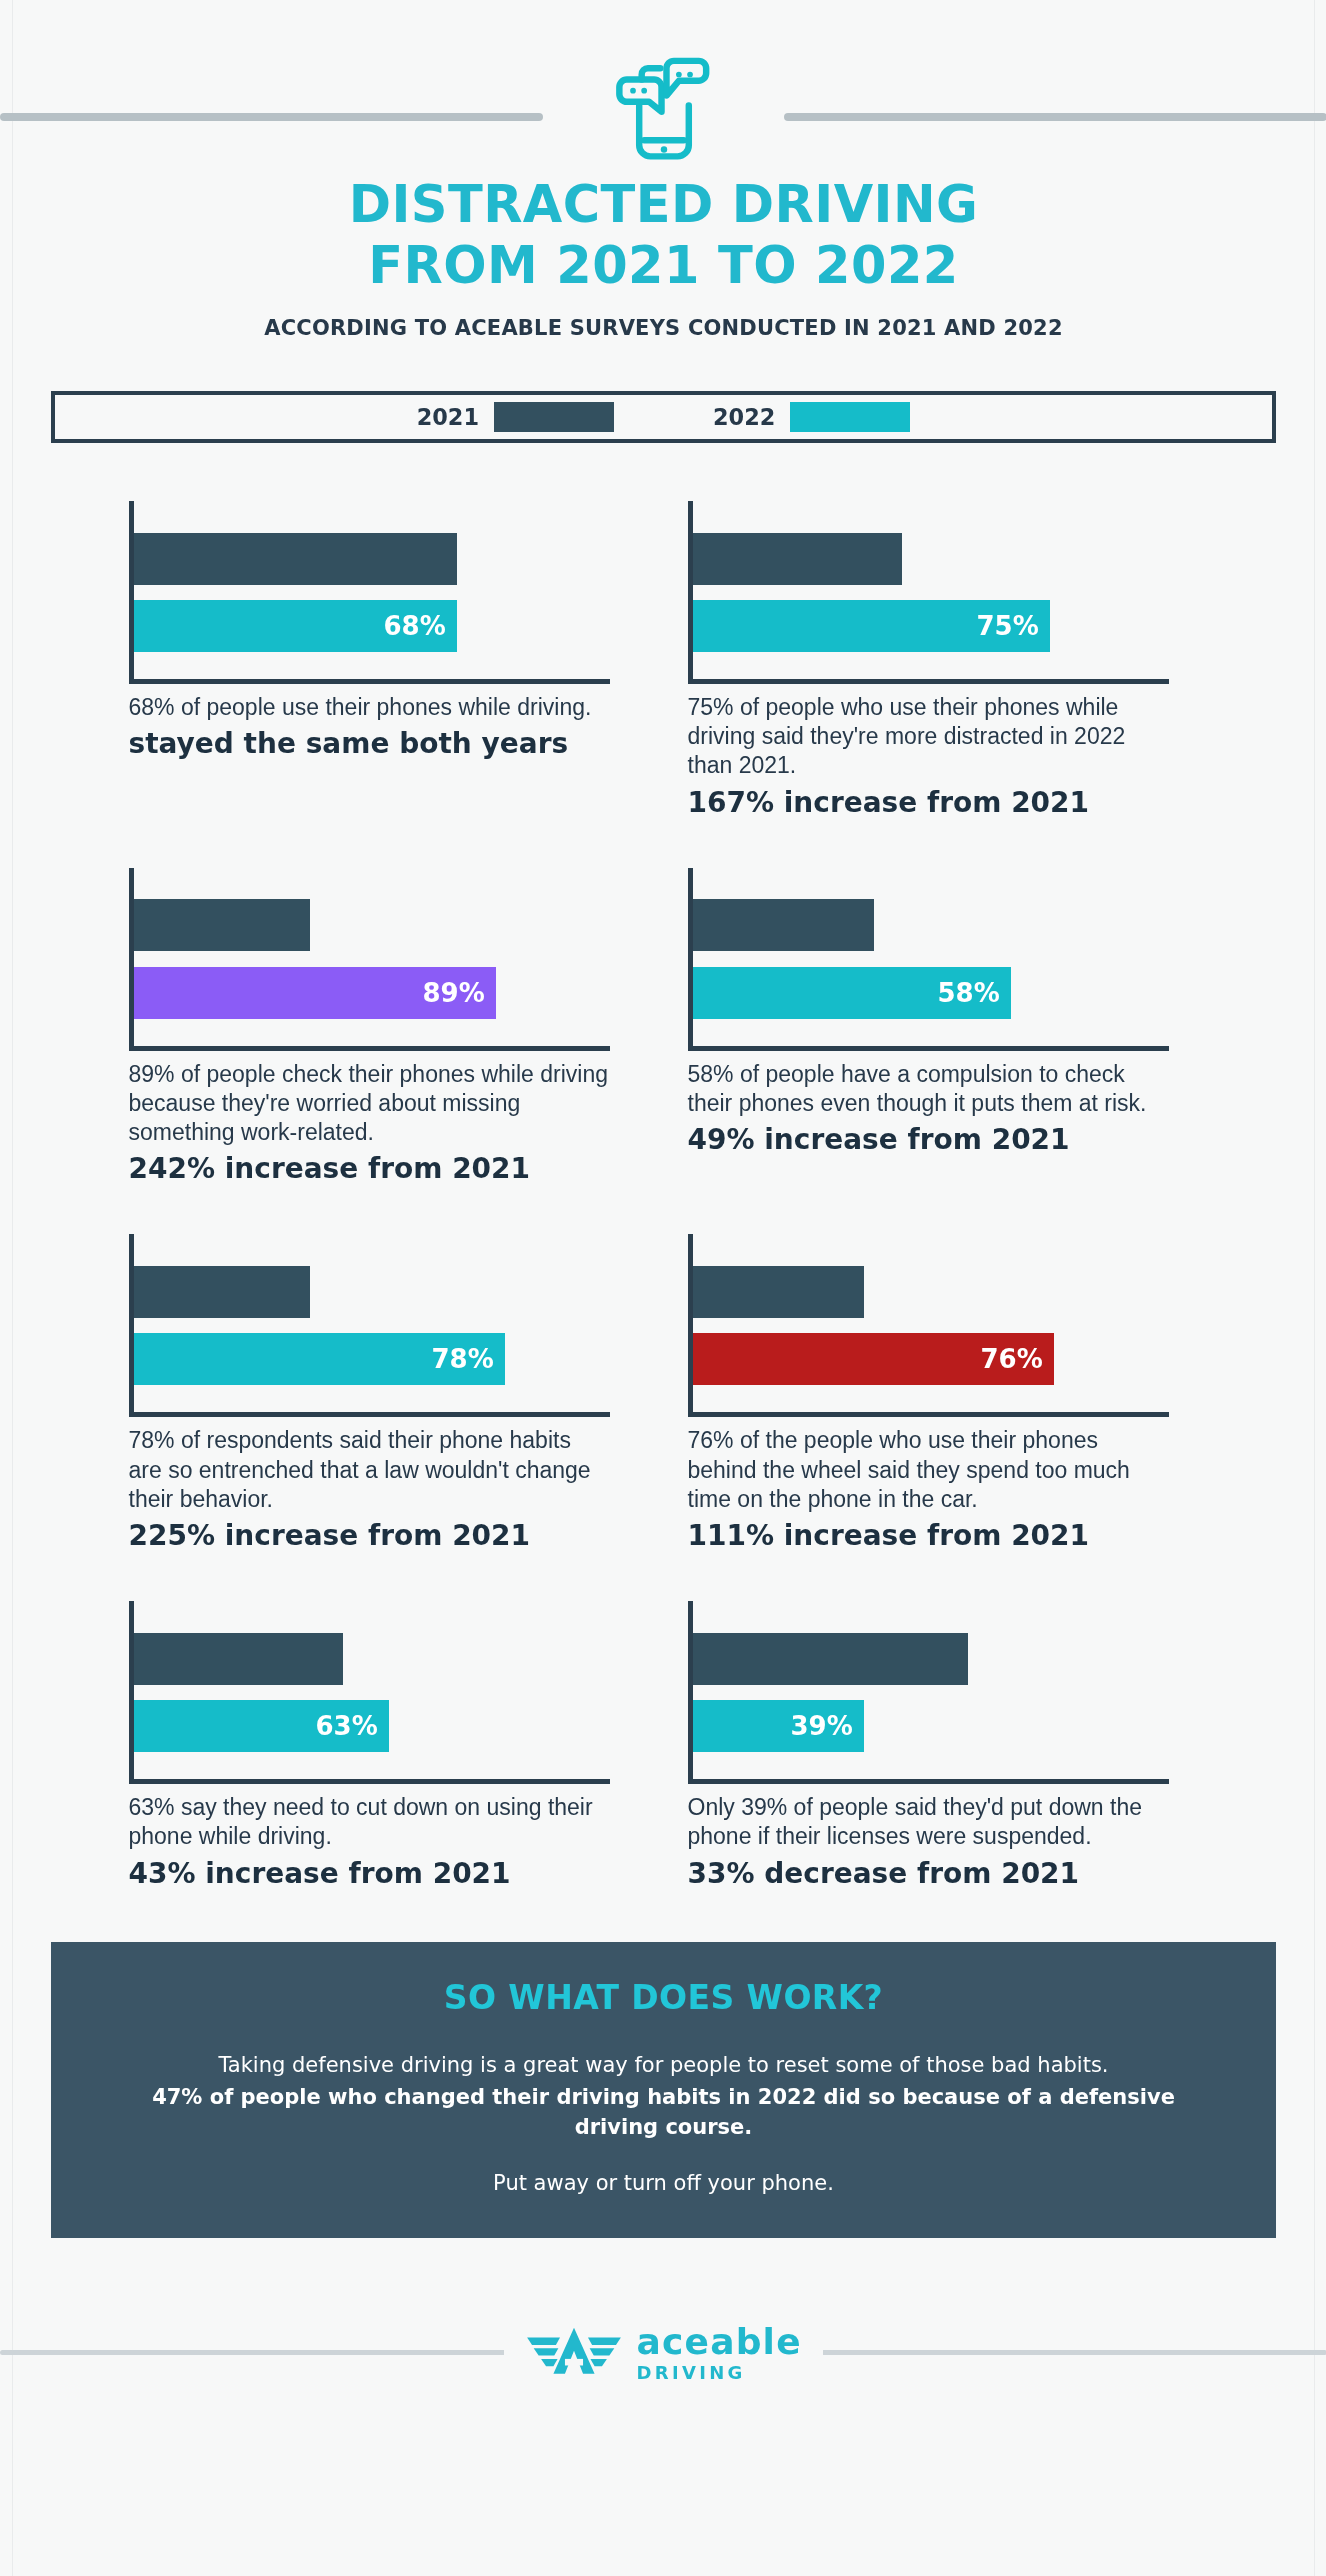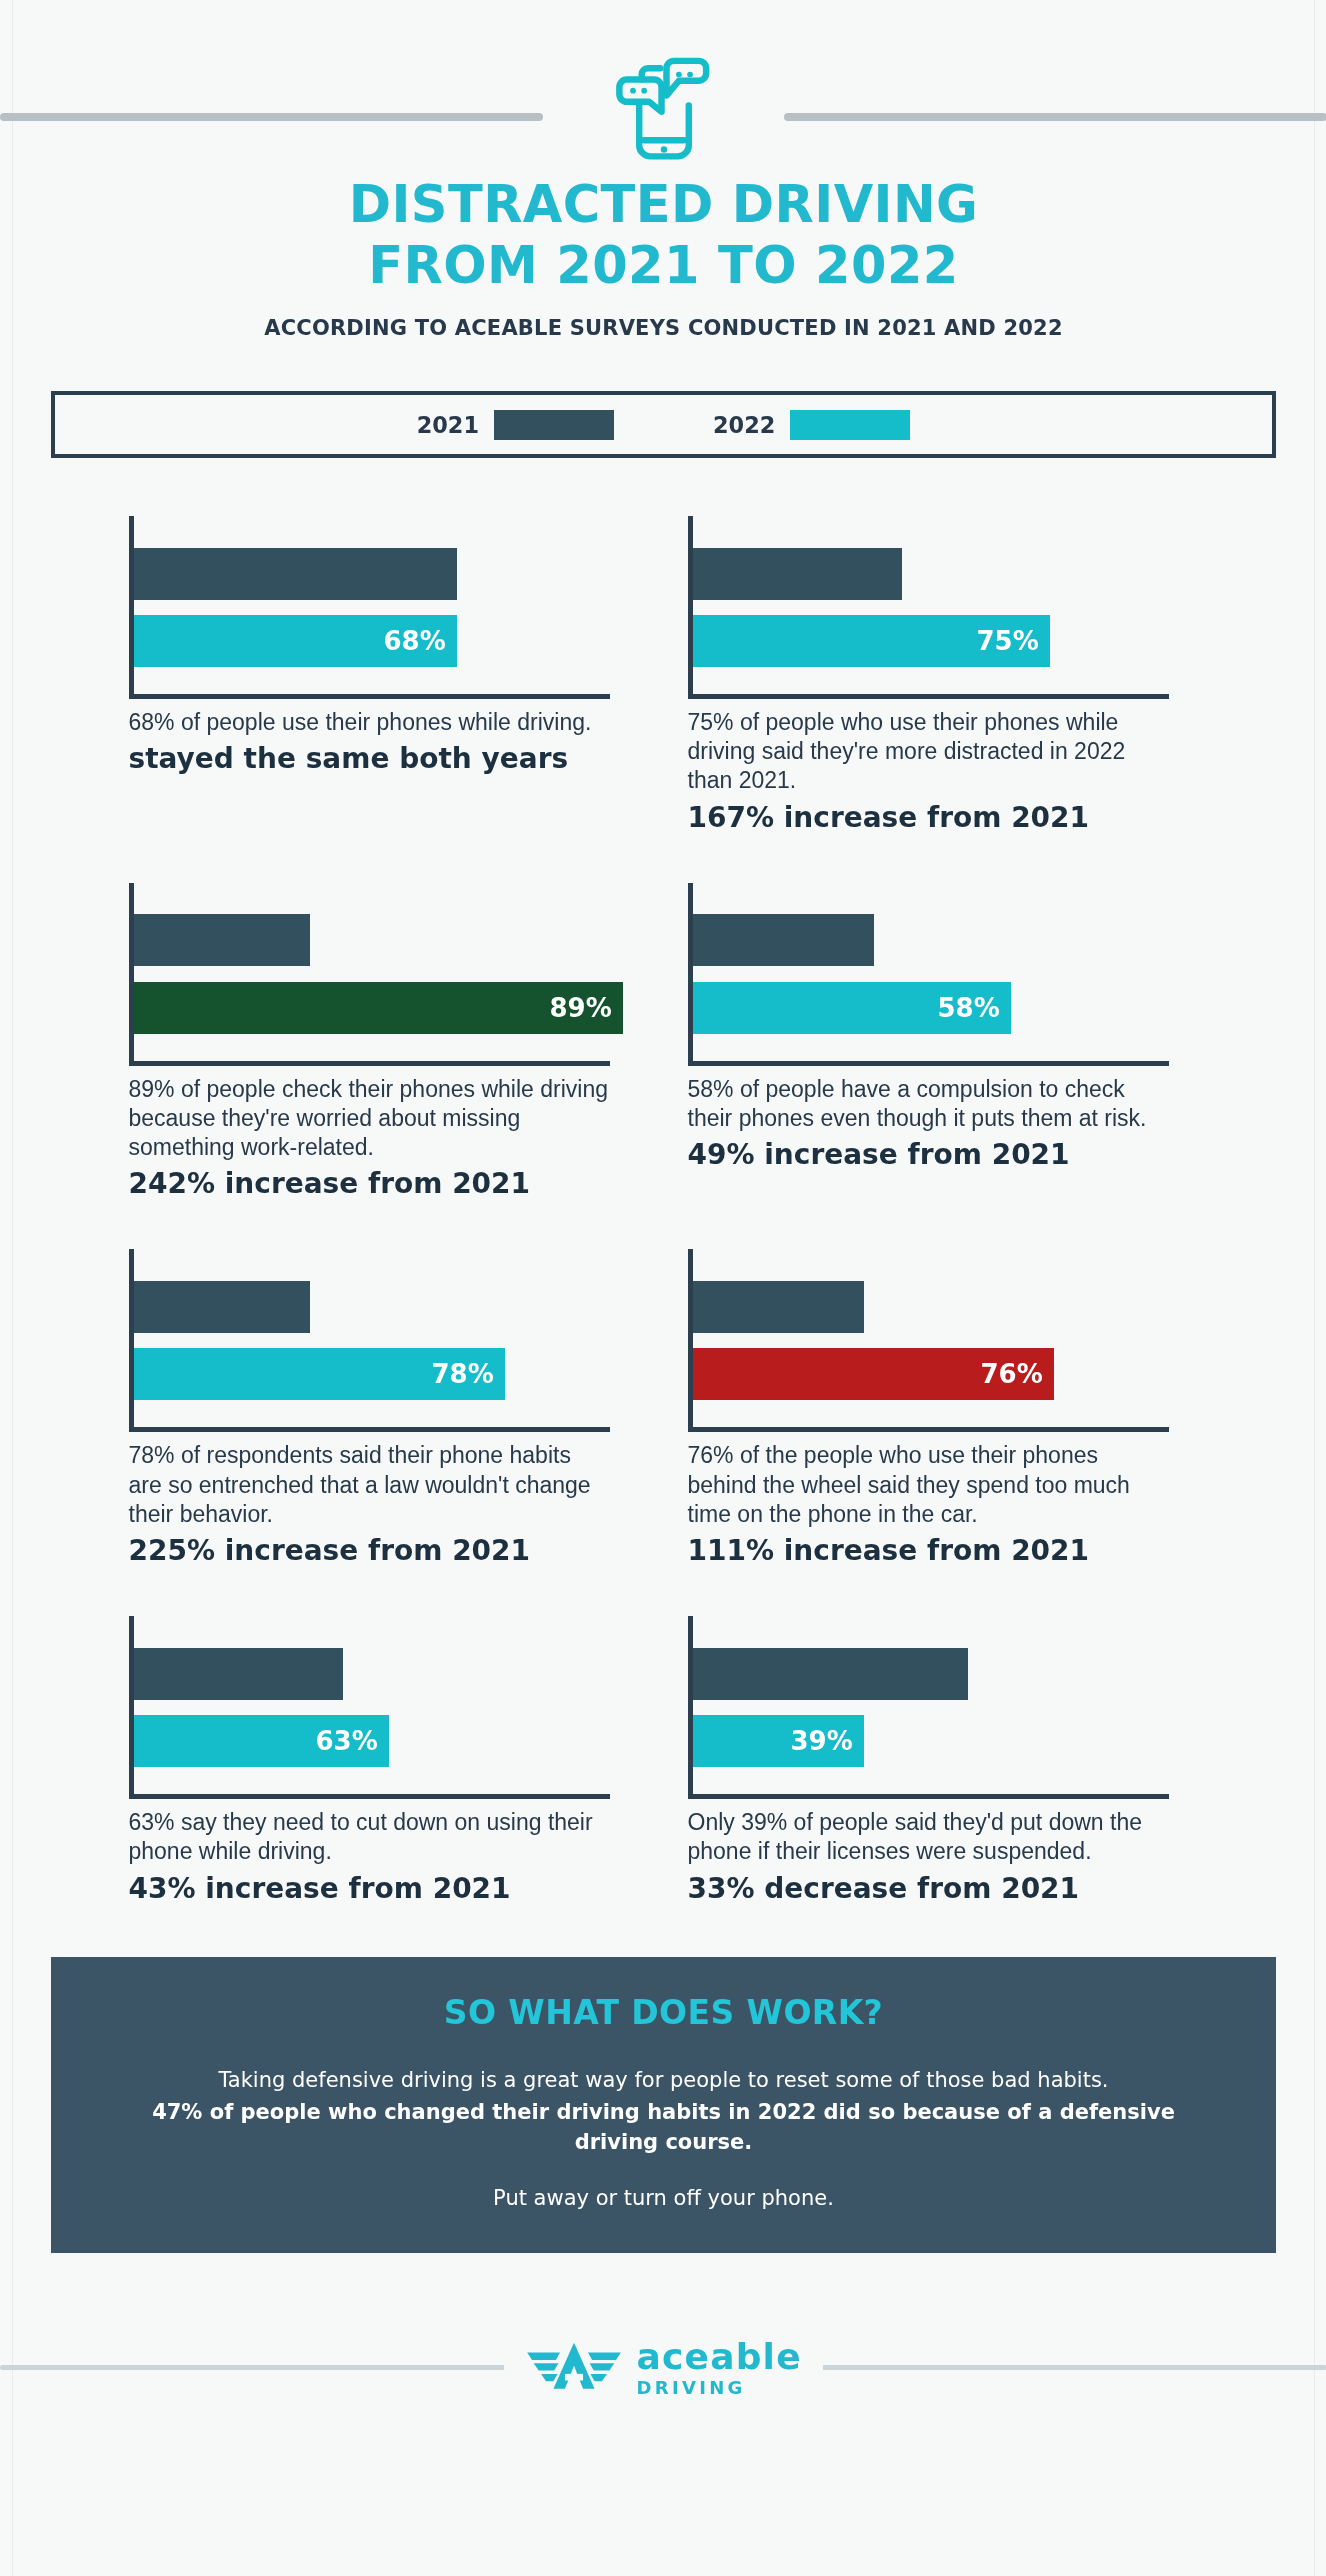--- a/index.html
+++ b/index.html
@@ -62,21 +62,21 @@
     font-size:21px;
     letter-spacing:0.2px;
     color:#27394a;
     text-transform:uppercase;
   }
 
   
   .legend-box {
     margin:51px auto 0;
     width:1225px;
-    height:67px;
+    height:52px;
     border:4.1px solid #2b3f4e;
     background:#f7f8f8;
     display:flex;
     align-items:center;
     justify-content:center;
     gap:99px;
   }
   .legend-item { display:flex; align-items:center; gap:15px; }
   .legend-label {
     font-family:"DejaVu Sans", sans-serif;
@@ -289,21 +289,21 @@
         </div>
       </div>
       <div class="stat-text">75% of people who use their phones while driving said they're more distracted in 2022 than 2021.</div>
       <div class="stat-change">167% increase from 2021</div>
     </div>
     <div class="stat-card">
       <div class="chart">
         <div class="axis-y"></div>
         <div class="axis-x"></div>
         <div class="bar y2021" style="width:176px;background:#33505f"></div>
-        <div class="bar y2022" style="width:489px;background:#14532d">
+        <div class="bar y2022" style="width:362px;background:#8b5cf6">
           <span class="bar-value">89%</span>
         </div>
       </div>
       <div class="stat-text">89% of people check their phones while driving because they're worried about missing something work-related.</div>
       <div class="stat-change">242% increase from 2021</div>
     </div>
     <div class="stat-card">
       <div class="chart">
         <div class="axis-y"></div>
         <div class="axis-x"></div>

